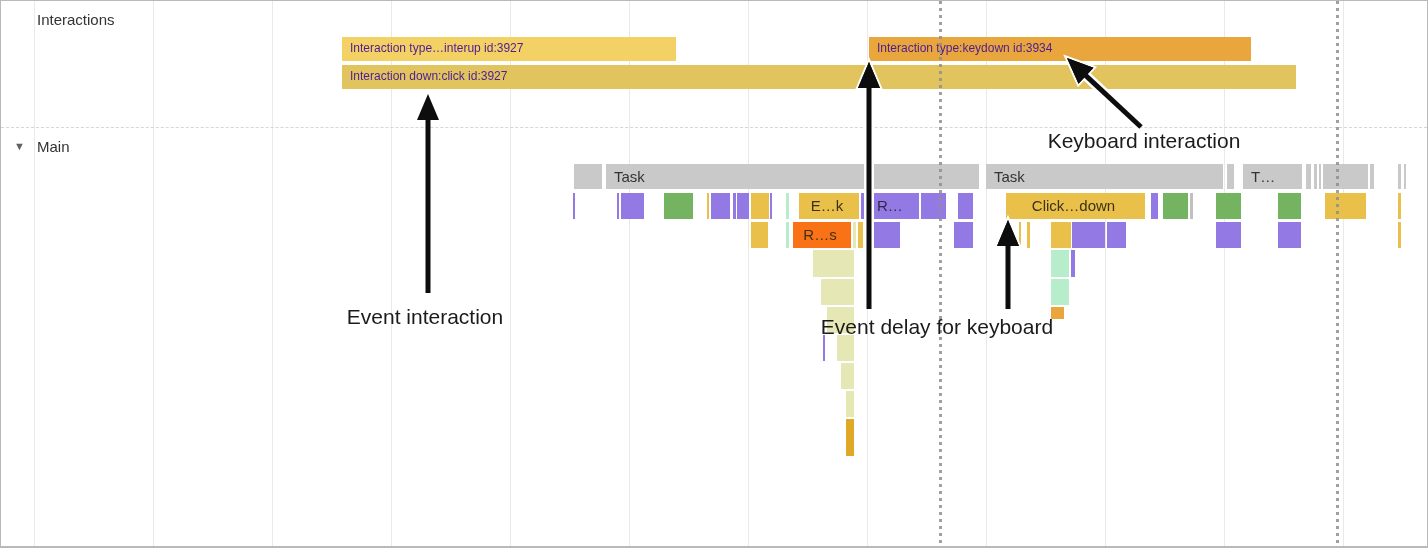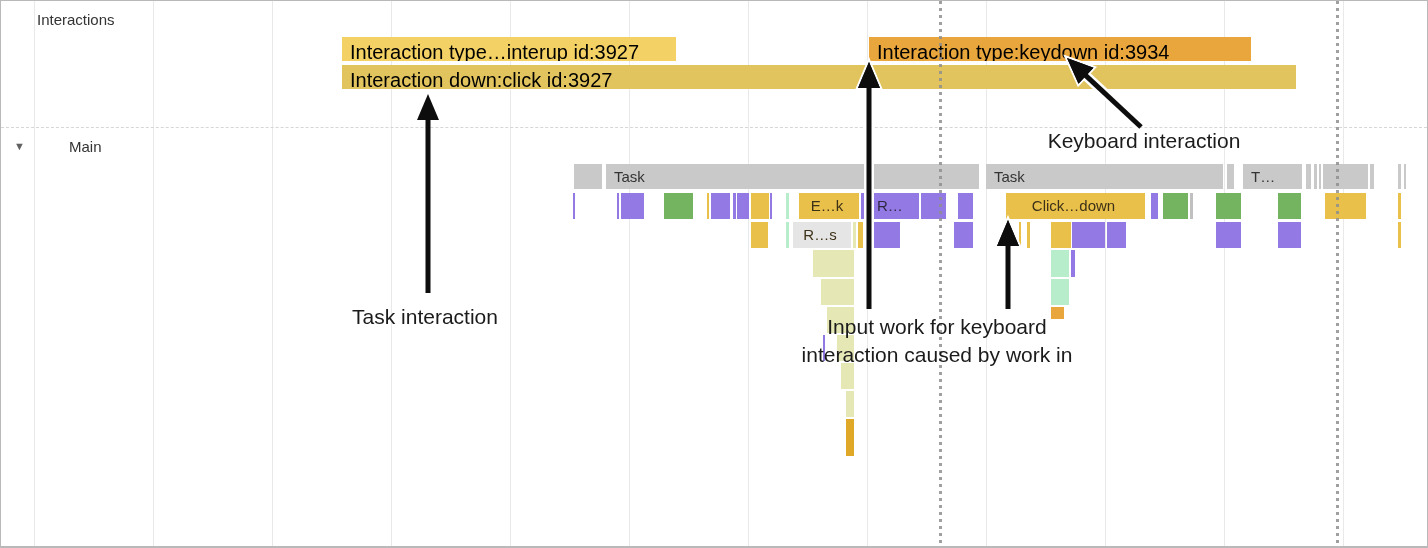--- a/index.html
+++ b/index.html
@@ -10,21 +10,21 @@
     font-family:"Liberation Sans", sans-serif;
   }
   .gridline{position:absolute;top:0;bottom:0;width:1px;background:#e9e9e9;z-index:1;}
   .divider{position:absolute;left:0;right:0;height:0;border-top:1px dashed #d6d6d6;z-index:2;}
   .track-label{position:absolute;font-size:15px;color:#333;z-index:20;white-space:nowrap;}
   .tri{position:absolute;font-size:11px;color:#616161;z-index:20;}
   .bar{position:absolute;box-sizing:border-box;overflow:hidden;white-space:nowrap;
        font-size:15px;color:#38321e;z-index:10;line-height:1;}
   .bar .lbl{display:block;padding:5px 4px 0 8px;}
   .bar.center .lbl{text-align:center;padding-left:0;}
-  .ibar{position:absolute;box-sizing:border-box;font-size:20px;color:#000000;
+  .ibar{position:absolute;box-sizing:border-box;font-size:12px;color:#4c1d95;
         z-index:10;white-space:nowrap;overflow:hidden;line-height:1;}
   .ibar .lbl{display:block;padding:5px 0 0 8px;}
   .marker{position:absolute;top:0;bottom:0;width:3px;z-index:40;opacity:.85;
     background:repeating-linear-gradient(180deg,#8f8f8f 0 3px,transparent 3px 7px);}
   #arrow-layer{position:absolute;left:0;top:0;z-index:50;pointer-events:none;}
   .anno{position:absolute;z-index:60;color:#1b1b1b;font-size:21px;line-height:28px;
         text-align:center;white-space:nowrap;transform:translateX(-50%);}
 </style>
 </head>
 <body>
@@ -42,21 +42,21 @@
       <div class="gridline" style="left: 985px;"></div>
       <div class="gridline" style="left: 1104px;"></div>
       <div class="gridline" style="left: 1223px;"></div>
       <div class="gridline" style="left: 1342px;"></div>
     </div>
   <div class="divider" id="track-divider" style="top: 126px;"></div>
 
   <div class="track-label" style="left:36px;top:10px;">Interactions</div>
 
   <span class="tri" style="left:13px;top:139px;">▼</span>
-  <div class="track-label" style="left:36px;top:137px;margin-left:32px;">Main</div>
+  <div class="track-label" style="left:36px;top:137px;">Main</div>
 
   <div id="interaction-bars">
       <div class="ibar" style="left: 341px; top: 36px; width: 334px; height: 24px; background: rgb(243, 209, 100);">
         <span class="lbl">Interaction type…interup id:3927</span>
       </div>
       <div class="ibar" style="left: 341px; top: 64px; width: 954px; height: 24px; background: rgb(226, 196, 95);">
         <span class="lbl">Interaction down:click id:3927</span>
       </div>
       <div class="ibar" style="left: 868px; top: 36px; width: 382px; height: 24px; background: rgb(233, 166, 60);">
         <span class="lbl">Interaction type:keydown id:3934</span>
@@ -106,21 +106,21 @@
       </div>
       <div class="bar" style="left: 1150px; top: 192px; width: 7px; height: 26px; background: rgb(147, 121, 228);"></div>
       <div class="bar" style="left: 1162px; top: 192px; width: 25px; height: 26px; background: rgb(116, 179, 96);"></div>
       <div class="bar" style="left: 1189px; top: 192px; width: 3px; height: 26px; background: rgb(192, 192, 192);"></div>
       <div class="bar" style="left: 1215px; top: 192px; width: 25px; height: 26px; background: rgb(116, 179, 96);"></div>
       <div class="bar" style="left: 1277px; top: 192px; width: 23px; height: 26px; background: rgb(116, 179, 96);"></div>
       <div class="bar" style="left: 1324px; top: 192px; width: 41px; height: 26px; background: rgb(233, 192, 74);"></div>
       <div class="bar" style="left: 1397px; top: 192px; width: 3px; height: 26px; background: rgb(233, 192, 74);"></div>
       <div class="bar" style="left: 750px; top: 221px; width: 17px; height: 26px; background: rgb(233, 192, 74);"></div>
       <div class="bar" style="left: 785px; top: 221px; width: 3px; height: 26px; background: rgb(183, 237, 202);"></div>
-      <div class="bar center" style="left: 792px; top: 221px; width: 58px; height: 26px; background: #e5e5e5;">
+      <div class="bar center" style="left: 792px; top: 221px; width: 58px; height: 26px; background: #f97316;">
         <span class="lbl" style="color: rgb(61, 49, 23);">R…s</span>
       </div>
       <div class="bar" style="left: 852px; top: 221px; width: 3px; height: 26px; background: rgb(229, 231, 180);"></div>
       <div class="bar" style="left: 857px; top: 221px; width: 5px; height: 26px; background: rgb(233, 192, 74);"></div>
       <div class="bar" style="left: 870px; top: 221px; width: 29px; height: 26px; background: rgb(147, 121, 228);"></div>
       <div class="bar" style="left: 953px; top: 221px; width: 19px; height: 26px; background: rgb(147, 121, 228);"></div>
       <div class="bar" style="left: 1018px; top: 221px; width: 2px; height: 26px; background: rgb(233, 192, 74);"></div>
       <div class="bar" style="left: 1026px; top: 221px; width: 3px; height: 26px; background: rgb(233, 192, 74);"></div>
       <div class="bar" style="left: 1050px; top: 221px; width: 20px; height: 26px; background: rgb(233, 192, 74);"></div>
       <div class="bar" style="left: 1071px; top: 221px; width: 33px; height: 26px; background: rgb(147, 121, 228);"></div>
@@ -164,20 +164,19 @@
         <polygon points="1007,219 1018,245 996,245" fill="#0d0d0d"></polygon>
       </g>
       <g>
         <line x1="1140" y1="126" x2="1080.2619851348375" y2="70.29833749059166" stroke="#ffffff" stroke-width="10"></line>
         <polygon points="1066,57 1092.5176064565273,66.68589427036777 1077.5143539030394,82.77633903787667" fill="#0d0d0d" stroke="#ffffff" stroke-width="4" paint-order="stroke"></polygon>
         <line x1="1140" y1="126" x2="1080.2619851348375" y2="70.29833749059166" stroke="#0d0d0d" stroke-width="5"></line>
         <polygon points="1066,57 1092.5176064565273,66.68589427036777 1077.5143539030394,82.77633903787667" fill="#0d0d0d"></polygon>
       </g>
     </svg>
   <div id="annotations">
-      <div class="anno" style="left: 424px; top: 302px;">Task interaction</div>
+      <div class="anno" style="left: 424px; top: 302px;">Event interaction</div>
       <div class="anno" style="left: 1143px; top: 126px;">Keyboard interaction</div>
       <div class="anno" style="left: 936px; top: 312px;">
-        <div>Input work for keyboard</div>
-        <div>interaction caused by work in</div>
+        <div>Event delay for keyboard</div>
       </div>
     </div>
 </div>
 
 </body></html>

